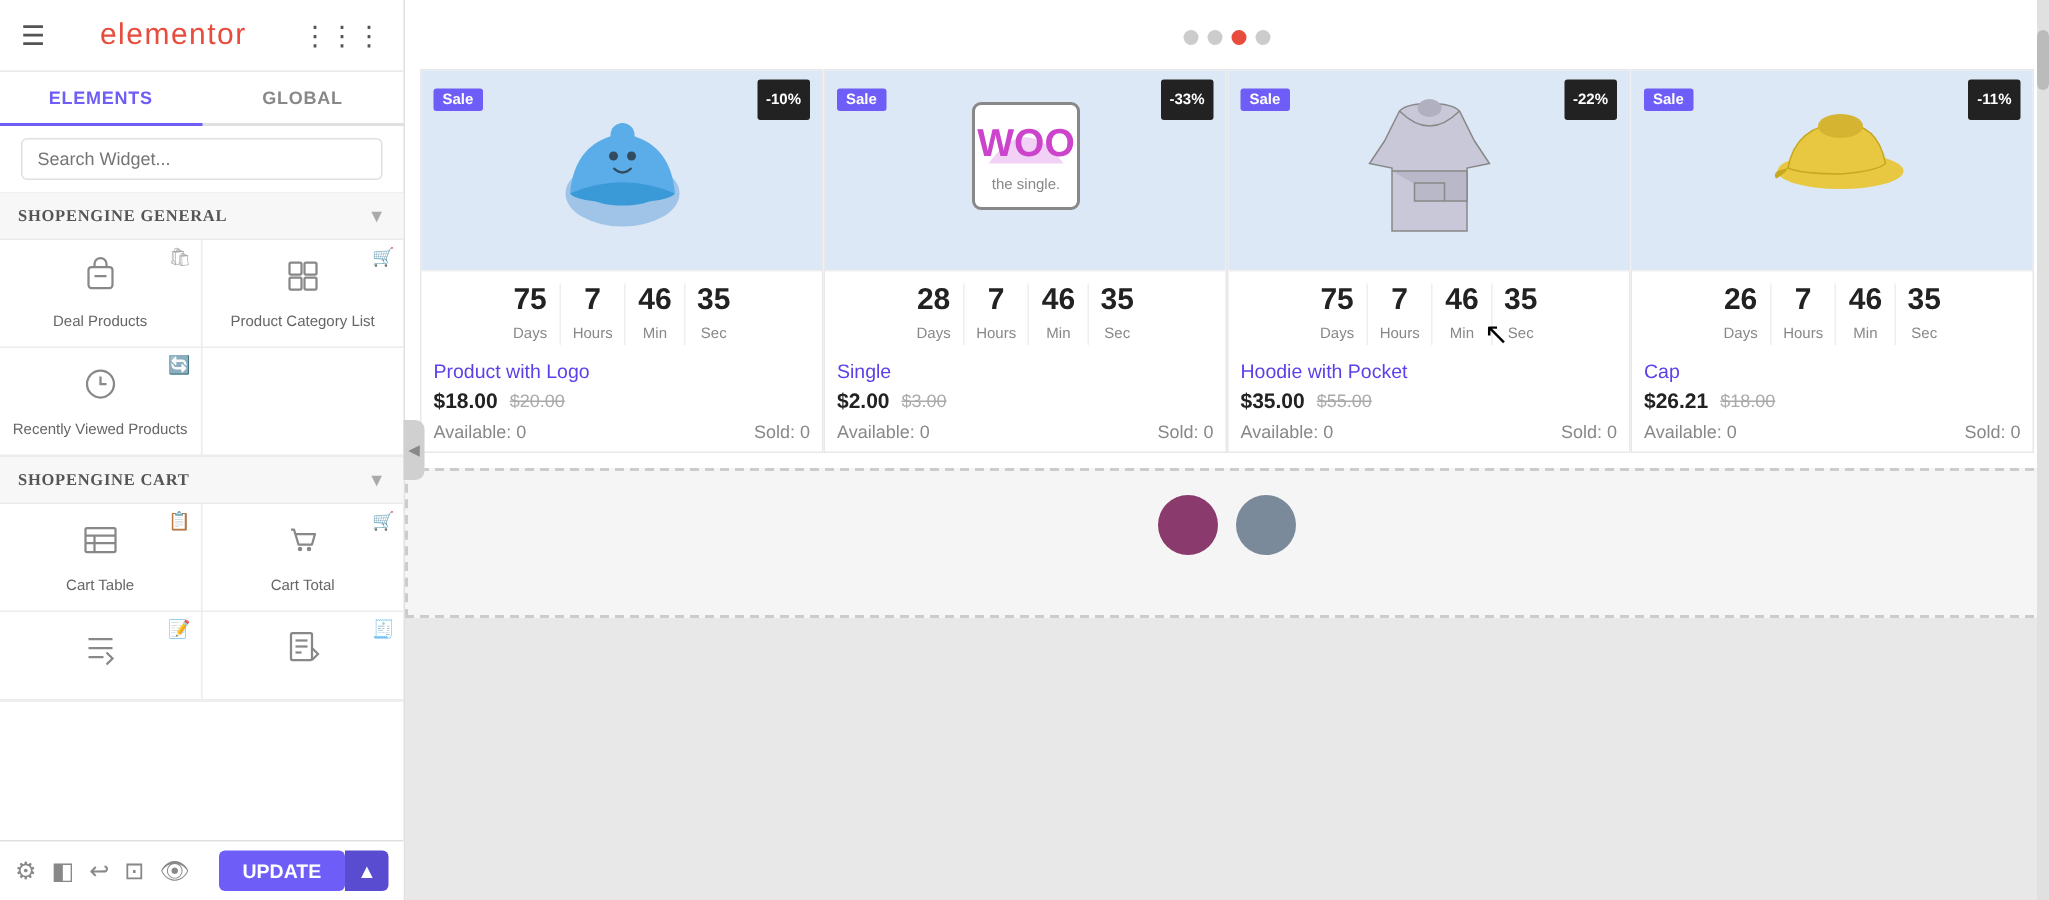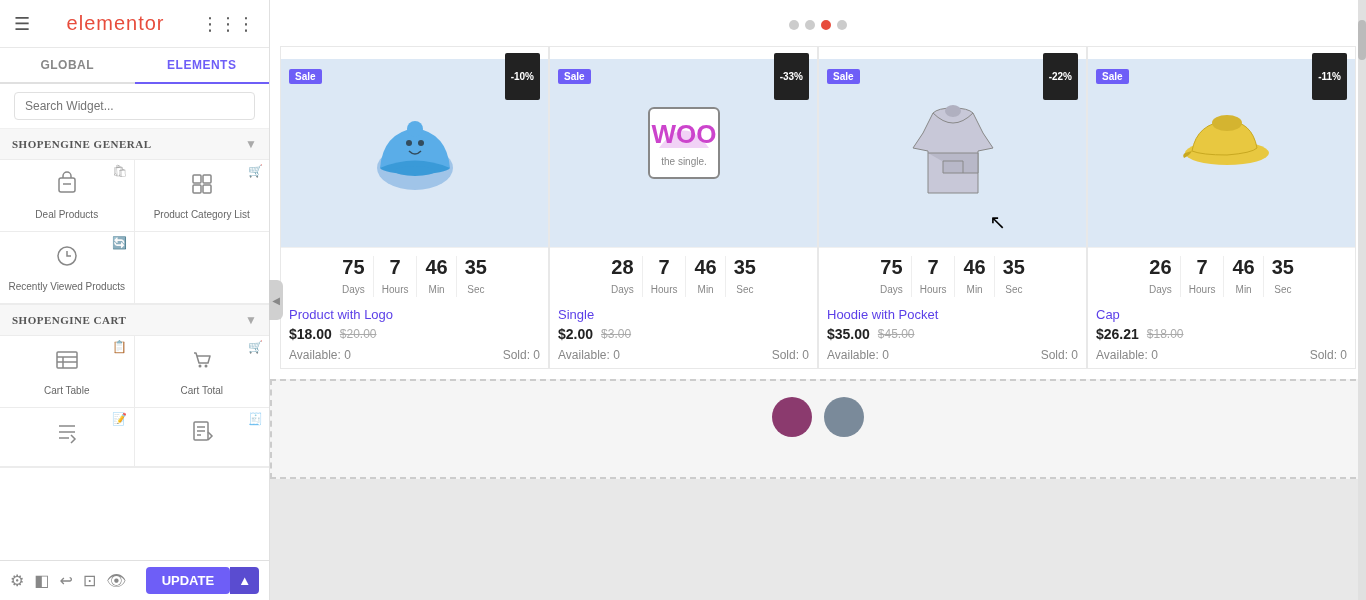--- a/index.html
+++ b/index.html
@@ -232,31 +232,30 @@
       font-weight: 700;
       padding: 2px 6px;
       border-radius: 2px;
       text-align: right;
     }
     .badge-discount {
       background: #222;
       color: #fff;
       font-size: 10px;
       font-weight: 700;
-      padding: 18px 6px;
+      padding: 8px 6px;
       border-radius: 2px;
     }
     .product-image-wrap {
       background: #dce8f5;
       display: flex;
       align-items: center;
       justify-content: center;
-      height: 188px;
+      height: 133px;
       overflow: hidden;
-      margin-top: 12px;
     }
     .product-image-wrap svg {
       width: 100px;
       height: 120px;
     }
     .countdown-row {
       display: flex;
       justify-content: center;
       gap: 0;
       padding: 8px 4px 4px;
@@ -336,22 +335,22 @@
 
 <div class="sidebar">
 
   <div class="sidebar-header">
     <span style="font-size:18px;color:#555;cursor:pointer;">☰</span>
     <span class="sidebar-logo">elementor</span>
     <span style="font-size:18px;color:#555;cursor:pointer;">⋮⋮⋮</span>
   </div>
 
   <div class="sidebar-tabs">
+    <div class="sidebar-tab active">ELEMENTS</div>
     <div class="sidebar-tab">GLOBAL</div>
-    <div class="sidebar-tab active">ELEMENTS</div>
   </div>
 
   <div class="search-bar">
     <input type="text" placeholder="Search Widget..." style="">
   </div>
 
   <div class="section-header">
     <span class="section-header-title">SHOPENGINE GENERAL</span>
     <span style="color:#aaa;font-size:12px;">▼</span>
   </div>
@@ -598,21 +597,21 @@
             <span class="countdown-label">Min</span>
           </div>
           <div class="countdown-unit">
             <span class="countdown-num">35</span>
             <span class="countdown-label">Sec</span>
           </div>
         </div>
         <div class="product-name">Hoodie with Pocket</div>
         <div class="product-prices">
           <span class="price-current">$35.00</span>
-          <span class="price-old">$45.00</span>
+          <span class="price-old">$55.00</span>
         </div>
         <div class="product-availability">
           <span>Available: 0</span>
           <span>Sold: 0</span>
         </div>
       </div>
 
       <div class="product-card">
         <div class="product-badge-row">
           <span class="badge-sale">Sale</span>

